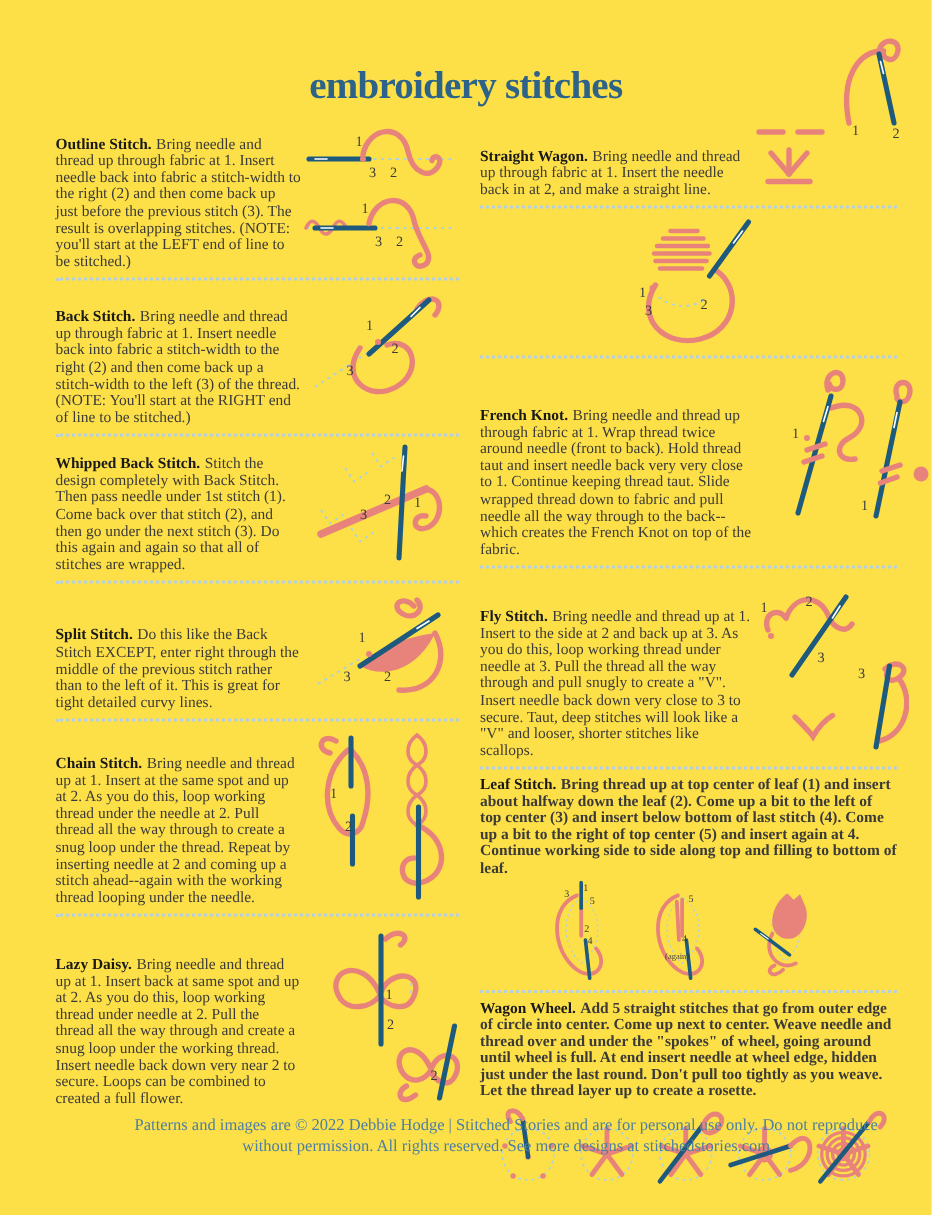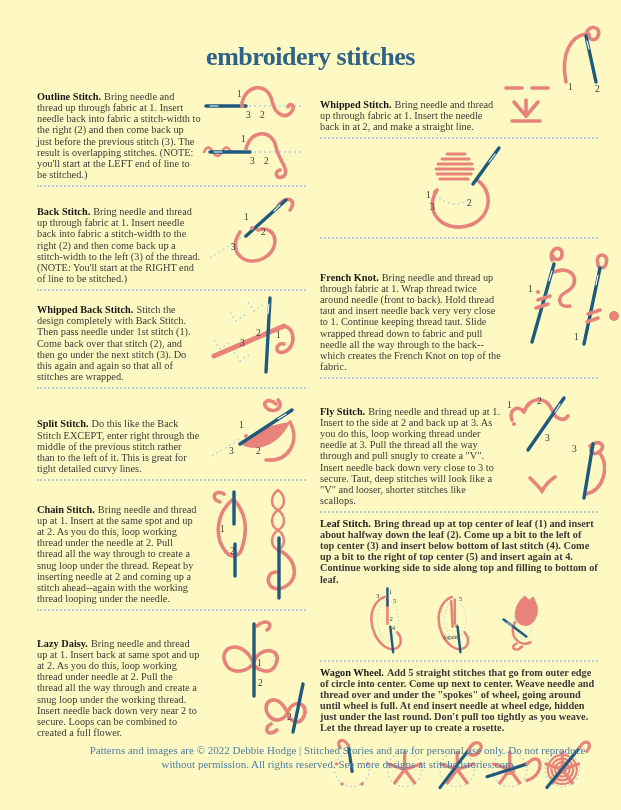--- a/index.html
+++ b/index.html
@@ -1,16 +1,16 @@
 <!DOCTYPE html>
 <html><head>
 <meta charset="utf-8">
 <style>
   html,body{margin:0;padding:0;}
-  .page{position:relative;width:621px;height:810px;background:#fef9c3;overflow:hidden;
+  .page{position:relative;width:621px;height:810px;background:#fde047;overflow:hidden;
         font-family:"Liberation Serif",serif;border-right:1px solid #ececec;}
   h1.title{position:absolute;top:42px;left:0;width:100%;margin:0;text-align:center;
         font-size:26px;font-weight:bold;color:#2d6388;letter-spacing:-0.5px;}
   .col{position:absolute;top:80px;}
   .col-left{left:37px;width:269px;}
   .col-right{left:320px;width:278px;}
   .section{display:flex;align-items:flex-end;overflow:visible;}
   .section.block{display:block;}
   .stext{margin:0;font-size:10.3px;line-height:1.08;color:#3b3a38;}
   .col-left .stext{width:164px;flex:0 0 164px;}
@@ -178,21 +178,21 @@
           </g>
         </svg>
       </div>
     </div>
 
   </div>
 
   <div class="col col-right">
 
     <div class="section">
-      <p class="stext"><strong>Whipped Stitch.</strong><span>Bring needle and thread up through fabric at 1. Insert the needle back in at 2, and make a straight line.</span></p>
+      <p class="stext"><strong>Straight Wagon.</strong><span>Bring needle and thread up through fabric at 1. Insert the needle back in at 2, and make a straight line.</span></p>
       <div class="illus mt-straight">
         <svg width="100" height="108" viewBox="0 0 100 108">
           <line class="th" x1="4" y1="64" x2="20" y2="64"></line>
           <line class="th" x1="30" y1="64" x2="46" y2="64"></line>
           <g>
             <line class="th" x1="24" y1="92" x2="12" y2="78"></line>
             <line class="th" x1="24" y1="92" x2="24" y2="76"></line>
             <line class="th" x1="24" y1="92" x2="36" y2="78"></line>
             <line class="th" x1="10" y1="97" x2="38" y2="97"></line>
           </g>

